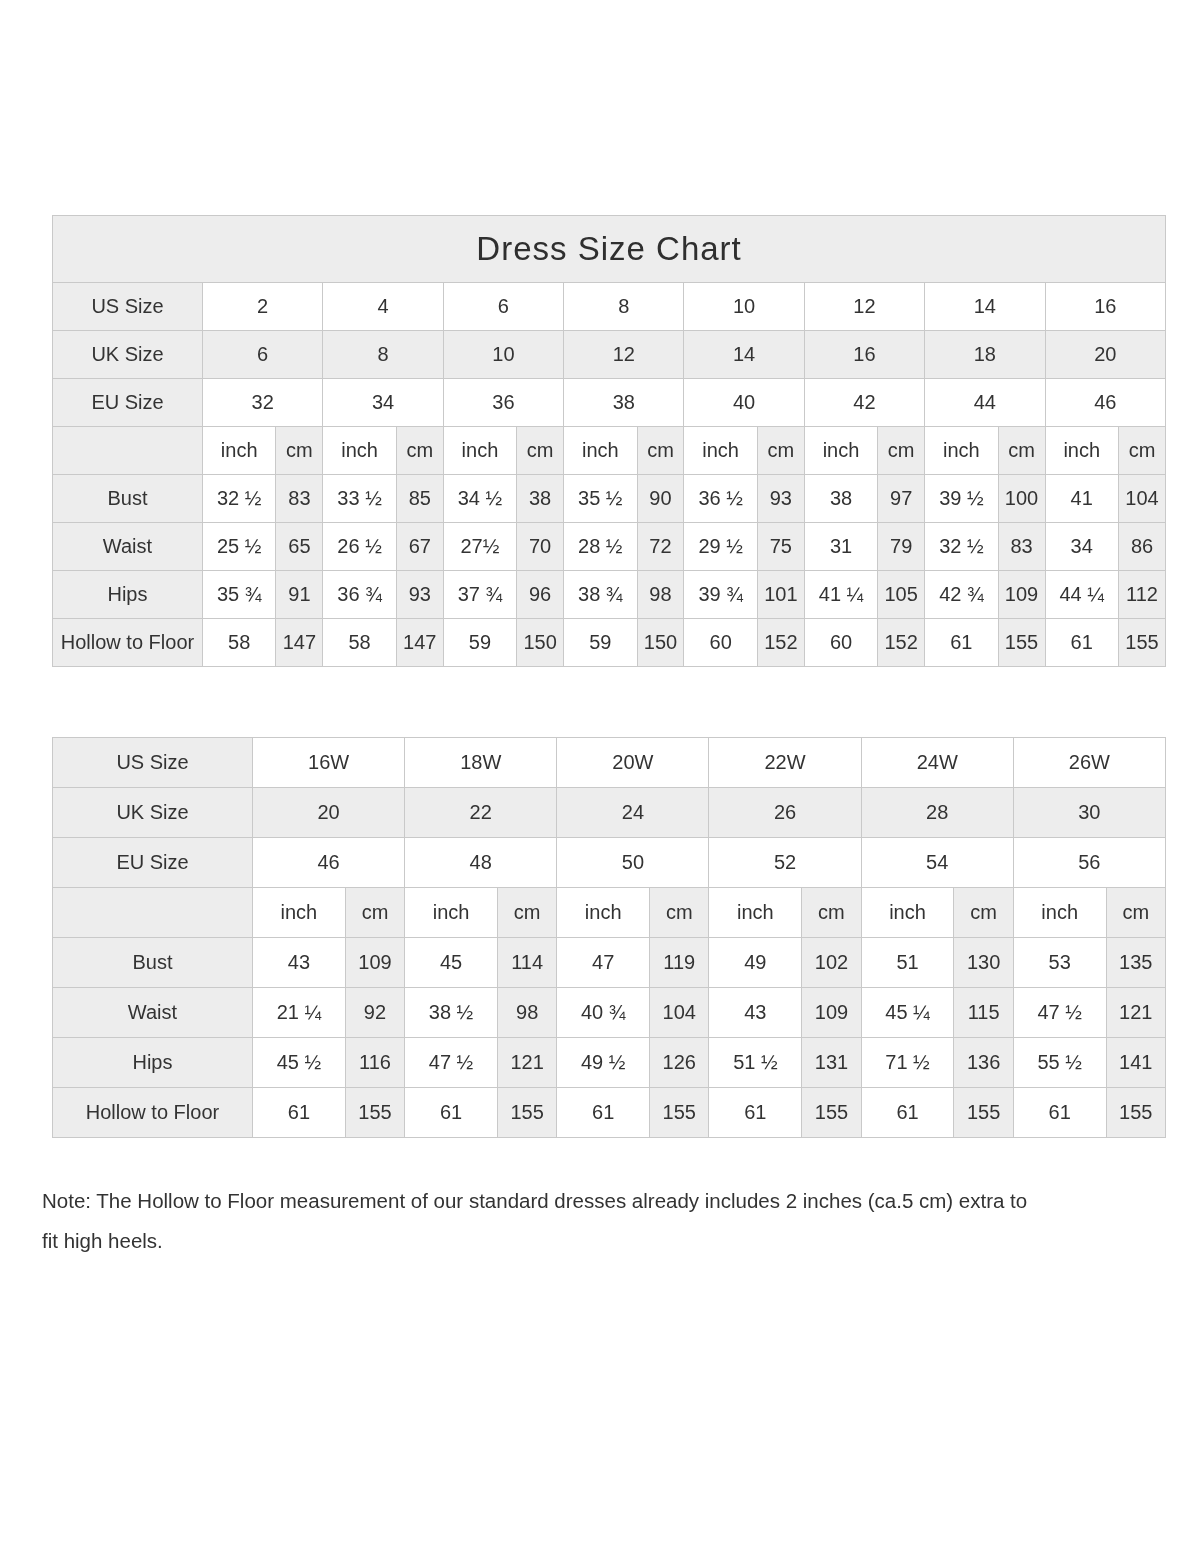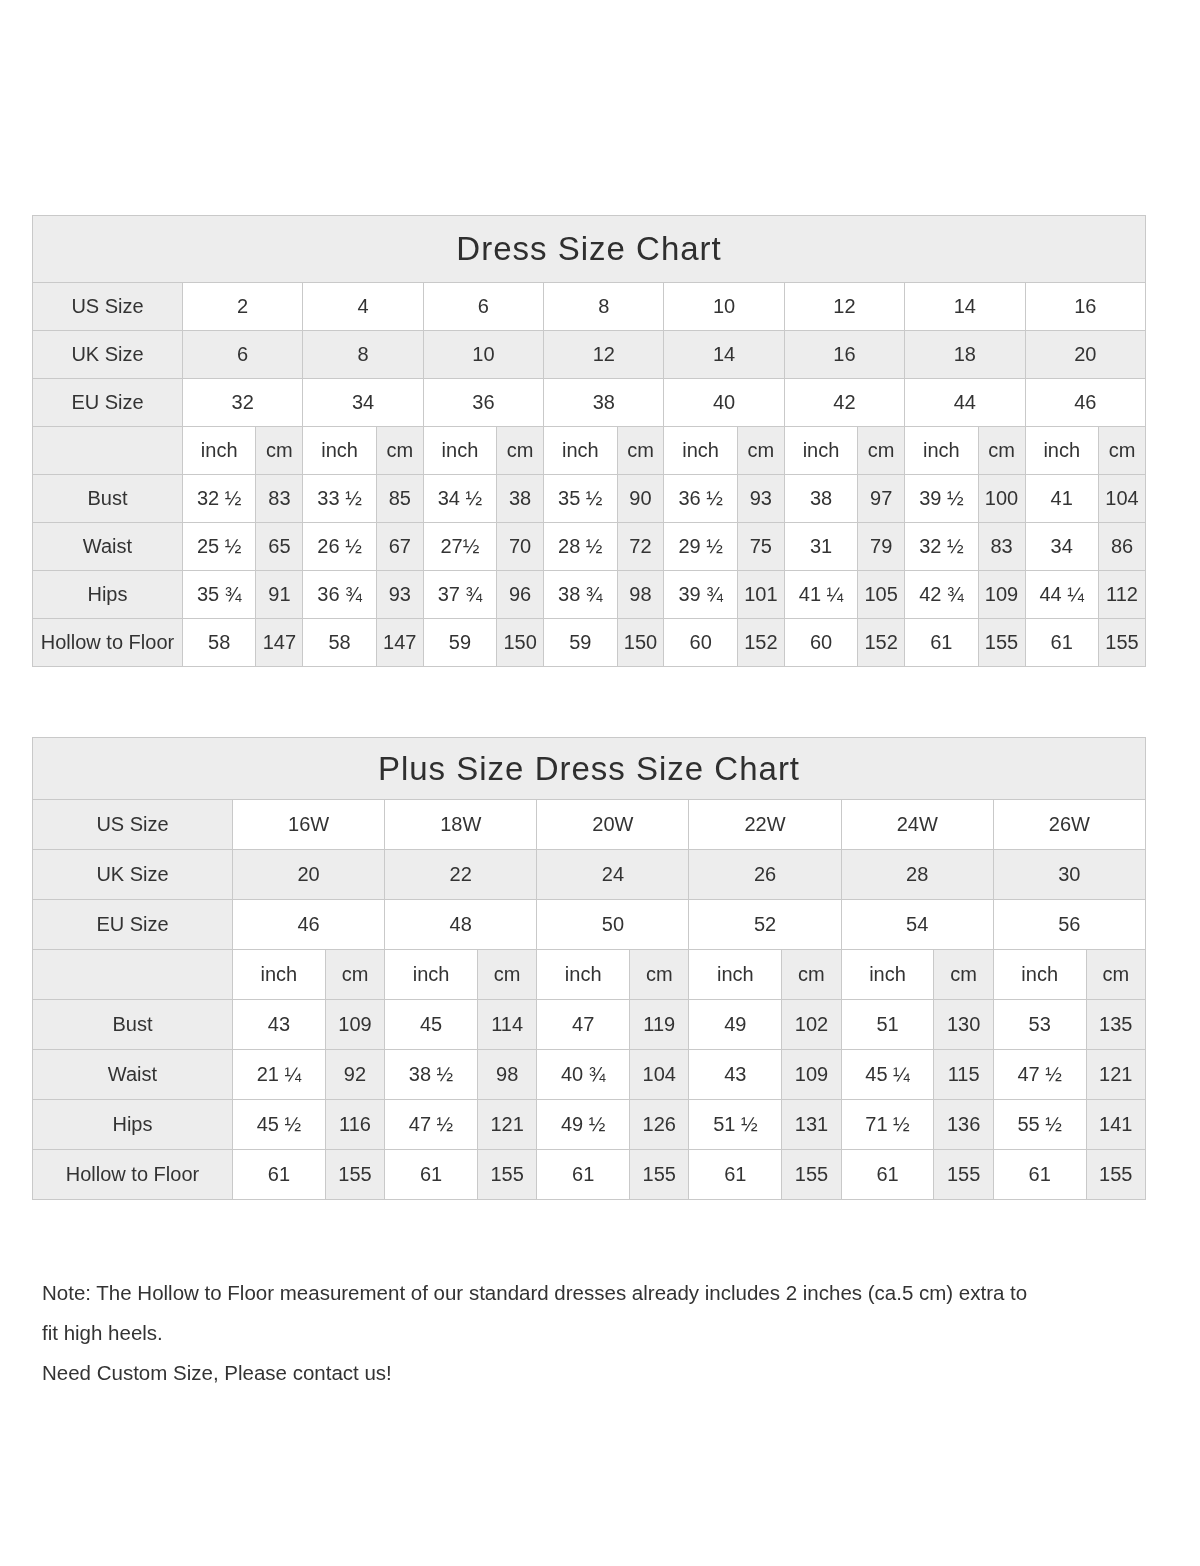--- a/index.html
+++ b/index.html
@@ -6,21 +6,21 @@
   .canvas {
     position: relative;
     width: 1200px;
     height: 1566px;
     background: #ffffff;
     font-family: "Liberation Sans", sans-serif;
     color: #333333;
   }
   table.size-table {
     position: absolute;
-    left: 32px;
+    left: 52px;
     border-collapse: collapse;
     table-layout: fixed;
     width: 1113px;
     background: #ffffff;
     border-radius: 16px;
   }
   table.t1 { top: 215px; }
   table.t2 { top: 737px; }
   table.size-table td {
     border: 1px solid #c9c9c9;
@@ -38,21 +38,21 @@
   table.size-table td.title-cell {
     font-size: 33px;
     letter-spacing: 1px;
     color: #2f2f2f;
   }
   table.t1 td.title-cell { height: 66px; }
   table.t2 td.title-cell { height: 61px; }
   .notes {
     position: absolute;
     left: 42px;
-    top: 1273px;
+    top: 1181px;
     width: 1116px;
     font-size: 20.5px;
     color: #333333;
   }
   .notes div { line-height: 40px; white-space: nowrap; }
 </style>
 </head>
 <body>
 
 <div class="canvas">
@@ -223,23 +223,20 @@
         <col style="width: 59.345px;">
         <col style="width: 92.8217px;">
         <col style="width: 59.345px;">
         <col style="width: 92.8217px;">
         <col style="width: 59.345px;">
         <col style="width: 92.8217px;">
         <col style="width: 59.345px;">
       </colgroup>
       <tbody>
         <tr>
-          <td colspan="13" class="shaded title-cell">Plus Size Dress Size Chart</td>
-        </tr>
-        <tr>
           <td class="shaded">US Size</td>
           <td colspan="2">16W</td>
           <td colspan="2">18W</td>
           <td colspan="2">20W</td>
           <td colspan="2">22W</td>
           <td colspan="2">24W</td>
           <td colspan="2">26W</td>
         </tr>
         <tr>
           <td class="shaded">UK Size</td>
@@ -333,16 +330,15 @@
           <td class="shaded">155</td>
           <td>61</td>
           <td class="shaded">155</td>
         </tr>
       </tbody>
     </table>
 
   <div class="notes">
     <div>Note: The Hollow to Floor measurement of our standard dresses already includes 2 inches (ca.5 cm) extra to</div>
     <div>fit high heels.</div>
-    <div>Need Custom Size, Please contact us!</div>
   </div>
 
 </div>
 
 </body></html>

